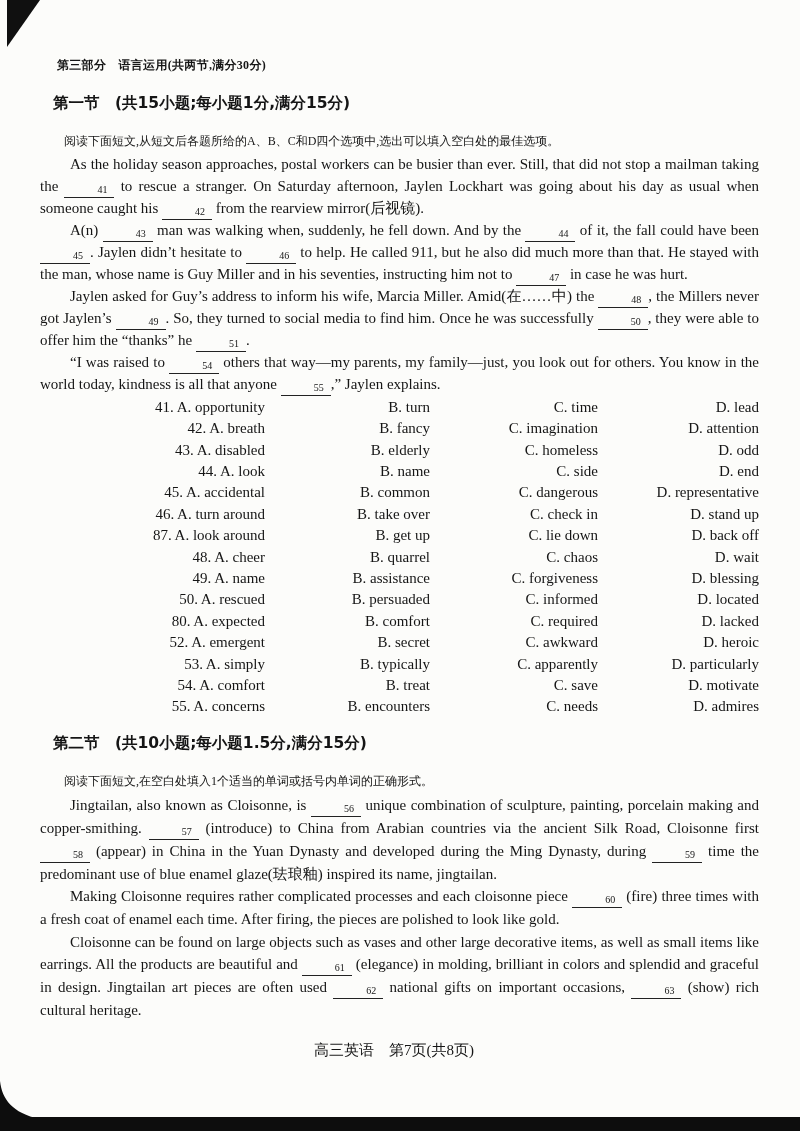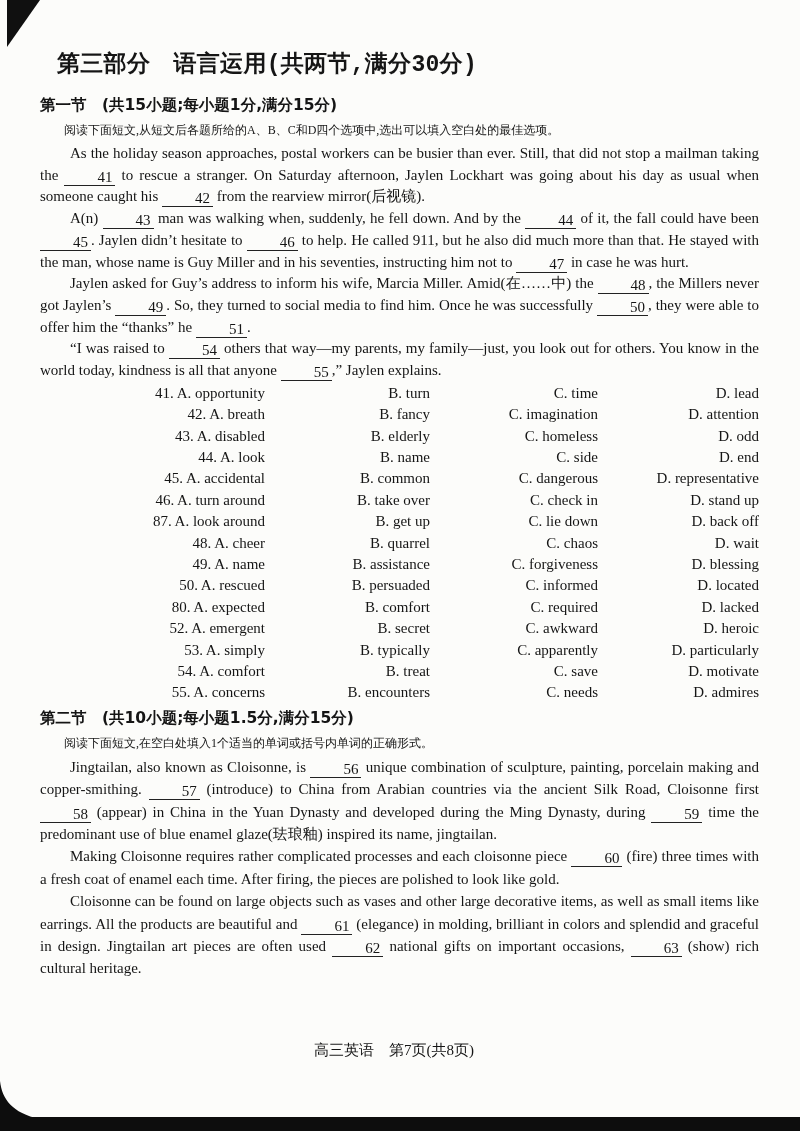--- a/index.html
+++ b/index.html
@@ -1,30 +1,30 @@
 <!DOCTYPE html>
 <html><head>
 <meta charset="utf-8">
 <style>
   html,body{margin:0;padding:0;background:#e8e8e8;}
   .page{position:relative;width:800px;height:1131px;background:#fcfcfa;overflow:hidden;
         color:#151515;font-family:"Liberation Serif","DejaVu Serif",serif;}
   .corner-tl{position:absolute;top:0;left:7px;width:33px;height:47px;background:#101010;
         clip-path:polygon(0 0,100% 0,0 100%);}
   .content{position:absolute;left:40px;top:52px;width:719px;}
-  .part-title{font-family:Liberation Mono, monospace;font-weight:700;
-        font-size:23px;line-height:26px;margin:0 0 15px 17px;letter-spacing:.3px;}
+  .part-title{font-family:Liberation Serif, serif;font-weight:700;
+        font-size:12px;line-height:26px;margin:0 0 1px 17px;letter-spacing:.3px;}
   .sec-title{font-family:"DejaVu Sans","Liberation Sans",sans-serif;font-weight:700;
-        font-size:15.5px;line-height:25px;margin:0;}
+        font-size:15.5px;line-height:25px;margin:13px;}
   .instruction{font-size:12px;line-height:25px;text-indent:2em;margin:0;}
   .para{font-size:15px;text-align:justify;text-indent:2em;margin:0;}
   .sec1 .para{line-height:21.7px;}
   .sec2 .para{line-height:22.4px;}
   .blank{display:inline-block;min-width:44px;padding:0 3px;border-bottom:1.4px solid #222;
-        text-align:center;line-height:15px;vertical-align:-2px;font-size:15px;}
+        text-align:left;line-height:15px;vertical-align:-2px;font-size:10px;}
   .qtable{margin:1px 0 2px 4px;}
   .qrow{display:grid;grid-template-columns:221px 165px 168px 1fr;text-align:right;}
   .qcell{font-size:15px;line-height:21.4px;white-space:nowrap;overflow:hidden;}
   .footer{position:absolute;left:0;top:1041px;width:788px;text-align:center;font-size:15px;}
   .scan-bar{position:absolute;left:0;bottom:0;width:800px;height:14px;background:#0d0d0d;}
   .scan-wedge{position:absolute;left:0;bottom:12px;display:block;}
 </style>
 </head>
 <body>
 

